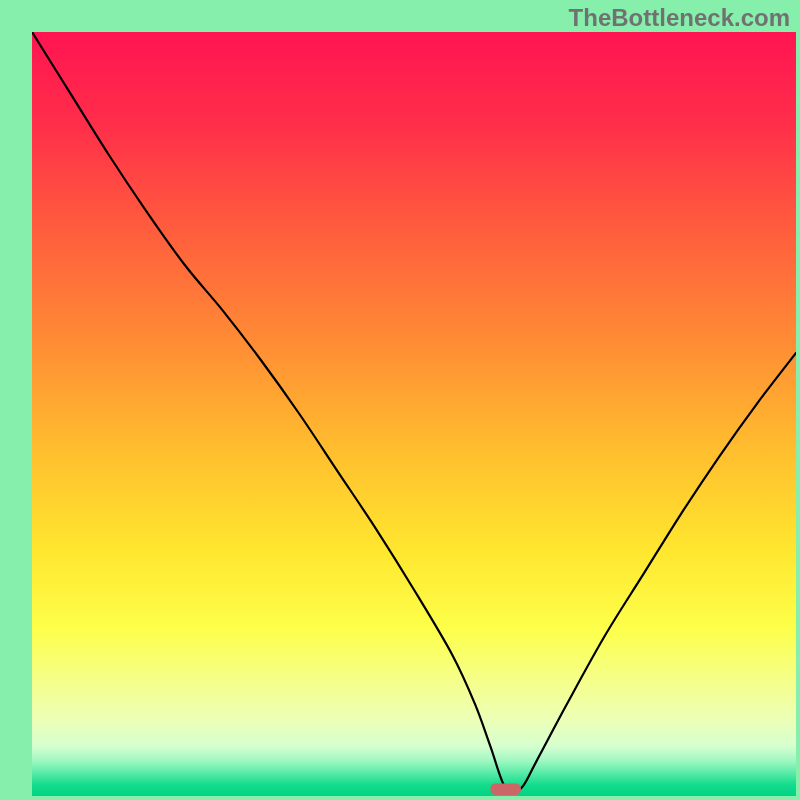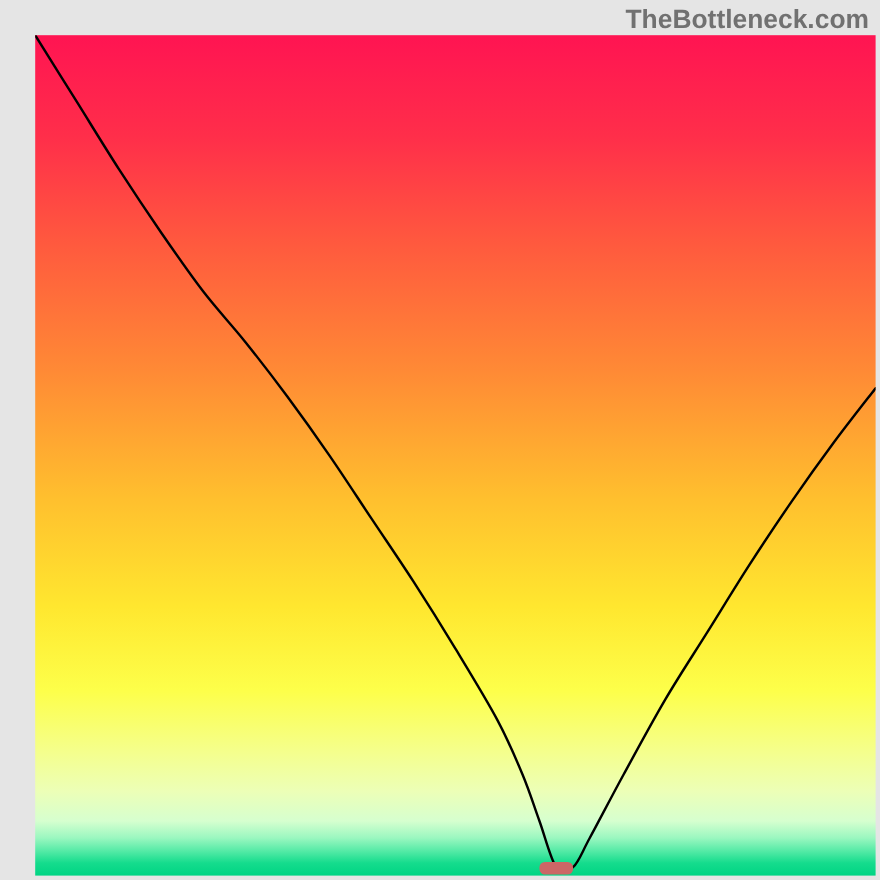--- a/index.html
+++ b/index.html
@@ -9,21 +9,21 @@
     height: 800px;
     background: #000;
     overflow: hidden;
   }
   .frame {
     position: absolute;
     top: 0;
     left: 0;
     width: 800px;
     height: 800px;
-    background: #e5e5e5;
+    background: #86efac;
   }
   .watermark {
     position: absolute;
     top: 4px;
     right: 10px;
     font-family: Arial, Helvetica, sans-serif;
     font-size: 24px;
     font-weight: 700;
     color: #717171;
     letter-spacing: 0;

